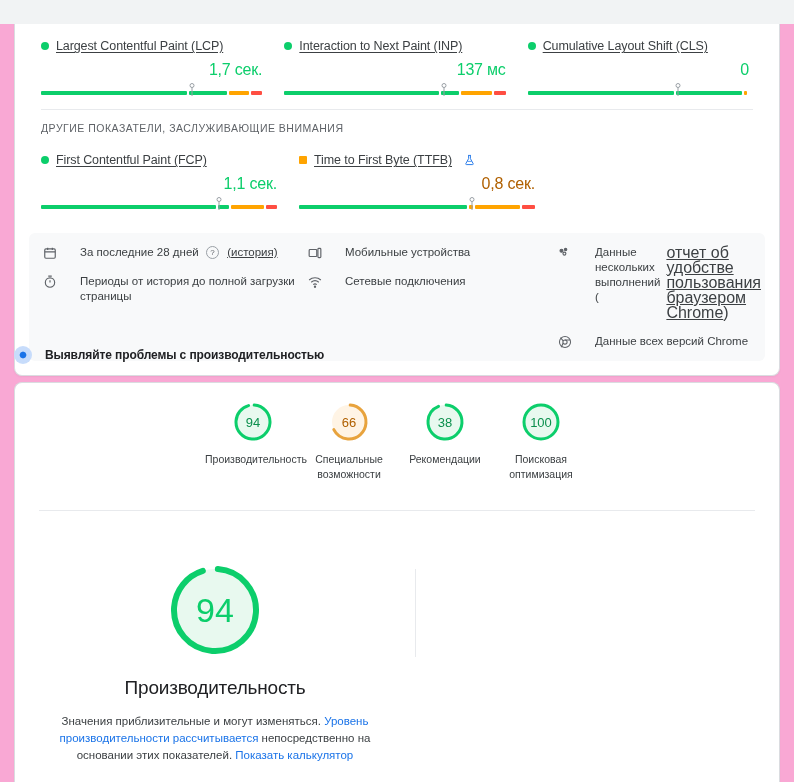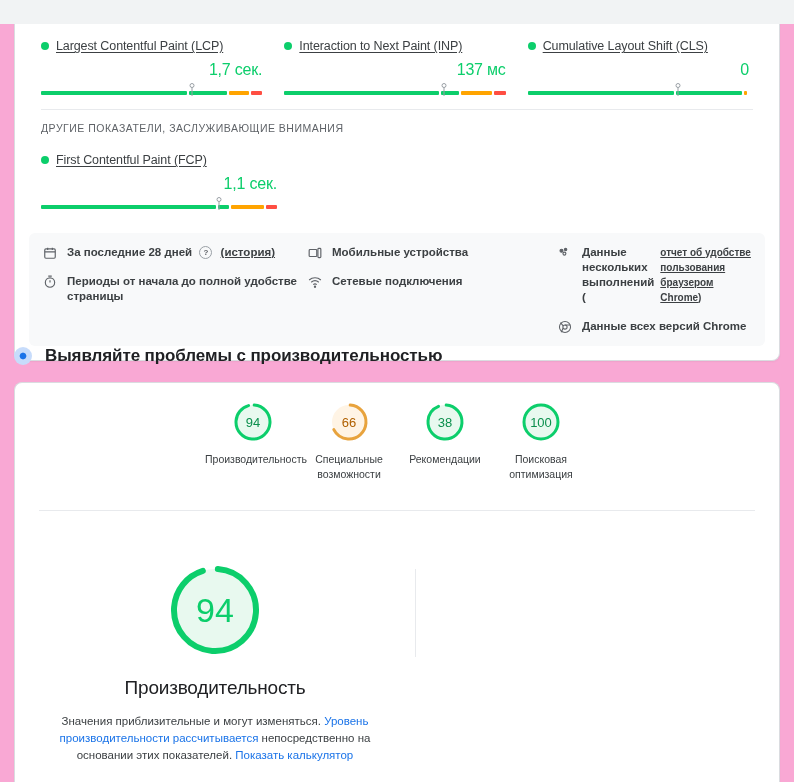--- a/index.html
+++ b/index.html
@@ -53,46 +53,46 @@
 
   
   .info-strip{
     margin:12px 14px 14px 14px;background:#f8f9fa;border-radius:6px;
     display:flex;padding:12px 14px;box-sizing:border-box;
   }
   .info-col{flex:1;min-width:0;}
   .info-col.c1{flex:0 0 265px;}
   .info-col.c2{flex:0 0 250px;text-align:center;}
   .info-col.c3{flex:1;}
-  .info-item{display:flex;align-items:flex-start;gap:10px;margin-bottom:14px;font-weight:bold;}
+  .info-item{display:flex;align-items:flex-start;gap:23px;margin-bottom:14px;}
   .info-item:last-child{margin-bottom:0;}
   .ico{flex:none;width:14px;height:14px;margin-top:1px;color:#5f6368;}
   .info-txt{font-size:11.5px;line-height:15px;color:#3c4043;}
   .info-txt a{color:#3c4043;text-decoration:underline;}
   .qmark{
     display:inline-flex;align-items:center;justify-content:center;
     width:11px;height:11px;border:1px solid #9aa0a6;border-radius:50%;
     font-size:8px;color:#5f6368;margin:0 5px 0 4px;vertical-align:1px;
   }
   .hist-link{color:#3c4043;text-decoration:underline;}
   .multi-run{display:flex;gap:6px;}
   .mr-a{font-size:11.5px;line-height:15px;color:#3c4043;width:74px;}
-  .mr-b{font-size:10px;line-height:15px;}
+  .mr-b{font-size:16px;line-height:15px;}
   .mr-b a{color:#3c4043;text-decoration:underline;}
 
   
   .sec-head{
     position:absolute;left:14px;top:322px;display:flex;align-items:center;gap:13px;
   }
   .sec-bullet{
     width:18px;height:18px;border-radius:50%;
     background:radial-gradient(circle at 50% 50%,#1a73e8 0 22%,#c7dcfb 30% 100%);
     flex:none;
   }
-  .sec-title{font-size:17px;color:#202124;font-weight:bold;letter-spacing:-.1px;}
+  .sec-title{font-size:12px;color:#202124;font-weight:bold;letter-spacing:-.1px;}
 
   
   .lh-card{
     position:absolute;left:14px;top:358px;width:766px;height:424px;
     background:#fff;border:1px solid #dadce0;border-bottom:none;
     border-radius:8px 8px 0 0;box-sizing:border-box;
     box-shadow:0 1px 2px rgba(60,64,67,.06);
   }
   .gauges{display:flex;justify-content:center;gap:0;padding:18px 0 0 0;}
   .gauge{width:96px;text-align:center;}
@@ -215,20 +215,45 @@
             <div class="seg o" style="flex:0 0 14%"></div>
             <div class="seg r" style="flex:1 1 auto"></div>
           </div>
           <div class="pin" style="left:75.5%">
               <b></b>
               <i></i>
             </div>
         </div>
       </div>
 
+      <div class="metric">
+        <div class="metric-head">
+          <span class="mdot square"></span>
+          <span class="metric-name">Time to First Byte (TTFB)</span>
+          <span class="flask">
+            <svg width="11" height="12" viewBox="0 0 24 24" fill="none" stroke="#1a73e8" stroke-width="2">
+              <path d="M9 2h6M10 2v7L4 20a1.5 1.5 0 0 0 1.3 2h13.4A1.5 1.5 0 0 0 20 20l-6-11V2"></path>
+              <path d="M7.5 15h9" stroke-width="1.6"></path>
+            </svg>
+          </span>
+        </div>
+        <div class="metric-val amber">0,8 сек.</div>
+        <div class="bar-wrap">
+          <div class="bar">
+            <div class="seg g" style="flex:0 0 71%"></div>
+            <div class="seg o" style="flex:0 0 2%"></div>
+            <div class="seg o" style="flex:0 0 19%"></div>
+            <div class="seg r" style="flex:1 1 auto"></div>
+          </div>
+          <div class="pin" style="left:73.5%">
+              <b></b>
+              <i></i>
+            </div>
+        </div>
+      </div>
 
       <div class="metric"></div>
     </div>
 
     <div class="info-strip">
 
       <div class="info-col c1">
         <div class="info-item">
           <span class="ico">
             <svg width="14" height="14" viewBox="0 0 24 24" fill="none" stroke="#5f6368" stroke-width="2">
@@ -242,21 +267,21 @@
             <a class="hist-link" href="#">(история)</a>
           </span>
         </div>
         <div class="info-item">
           <span class="ico">
             <svg width="14" height="14" viewBox="0 0 24 24" fill="none" stroke="#5f6368" stroke-width="2">
               <circle cx="12" cy="13" r="8"></circle>
                 <path d="M12 13V9M9 2h6"></path>
             </svg>
           </span>
-          <span class="info-txt">Периоды от начала до полной удобстве страницы</span>
+          <span class="info-txt">Периоды от история до полной загрузки страницы</span>
         </div>
       </div>
 
       <div class="info-col c2">
         <div class="info-item">
           <span class="ico">
             <svg width="14" height="14" viewBox="0 0 24 24" fill="none" stroke="#5f6368" stroke-width="2">
               <rect x="2" y="6" width="13" height="12" rx="1.5"></rect>
                 <rect x="17" y="4" width="5" height="16" rx="1.5"></rect>
             </svg>

